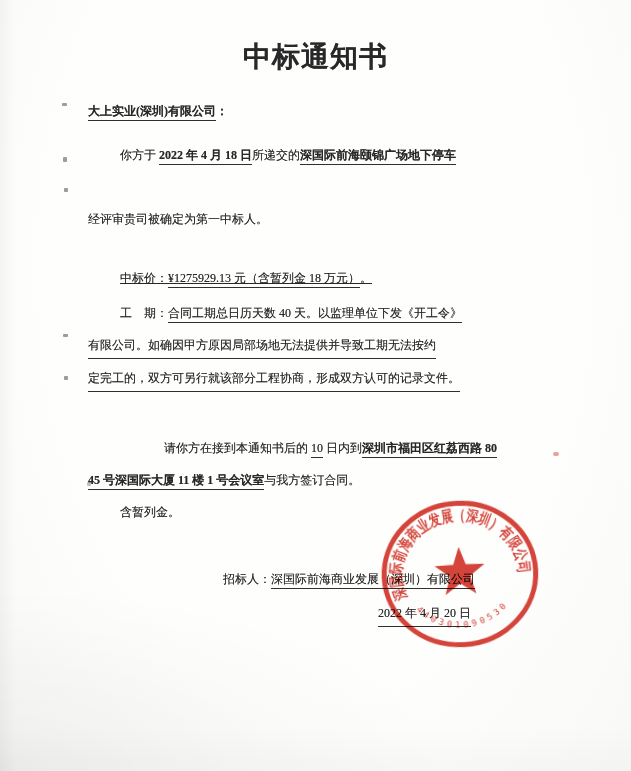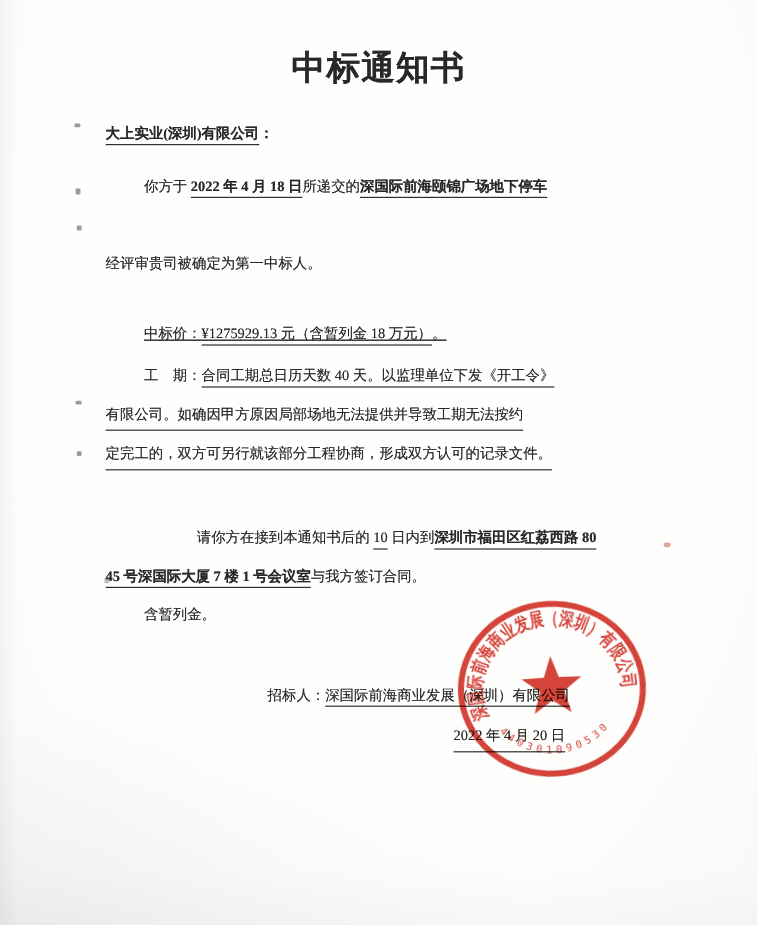--- a/index.html
+++ b/index.html
@@ -55,21 +55,21 @@
   <div class="line" style="left:120px;top:267px;text-decoration:underline;"><span>中标价：</span><span class="u">¥1275929.13 元（含暂列金 18 万元）</span><span>。</span></div>
 
   <div class="line" style="left:120px;top:302px;"><span>工　期：</span><span class="u">合同工期总日历天数 40 天。以监理单位下发《开工令》</span></div>
 
   <div class="line u" style="left:88px;top:334px;">有限公司。如确因甲方原因局部场地无法提供并导致工期无法按约</div>
 
   <div class="line u" style="left:88px;top:367px;text-align:center;">定完工的，双方可另行就该部分工程协商，形成双方认可的记录文件。</div>
 
   <div class="line" style="left:120px;top:437px;margin-left:44px;"><span>请你方在接到本通知书后的 </span><span class="u">10</span><span> 日内到</span><span class="b u">深圳市福田区红荔西路 80</span></div>
 
-  <div class="line" style="left:88px;top:469px;"><span class="b u">45 号深国际大厦 7 楼 1 号会议室</span><span>与我方签订合同。</span></div>
+  <div class="line" style="left:88px;top:469px;"><span class="b u">45 号深国际大厦 11 楼 1 号会议室</span><span>与我方签订合同。</span></div>
 
   <div class="line" style="left:120px;top:501px;">含暂列金。</div>
 
   <div class="line" style="left:223px;top:568px;"><span>招标人：</span><span class="u">深国际前海商业发展（深圳）有限公司</span></div>
 
   <div class="line u" style="left:378px;top:602px;">2022 年 4 月 20 日</div>
 
   <svg class="seal" viewBox="0 0 186 172">
     <ellipse cx="93" cy="85" rx="75" ry="70" fill="none" stroke="#cf2a1e" stroke-width="5"></ellipse>
     <polygon fill="#cf2a1e" points="93,58 99.2,75.5 117.7,76 103,87.2 108.3,105 93,94.5 77.7,105 83,87.2 68.3,76 86.8,75.5"></polygon>

